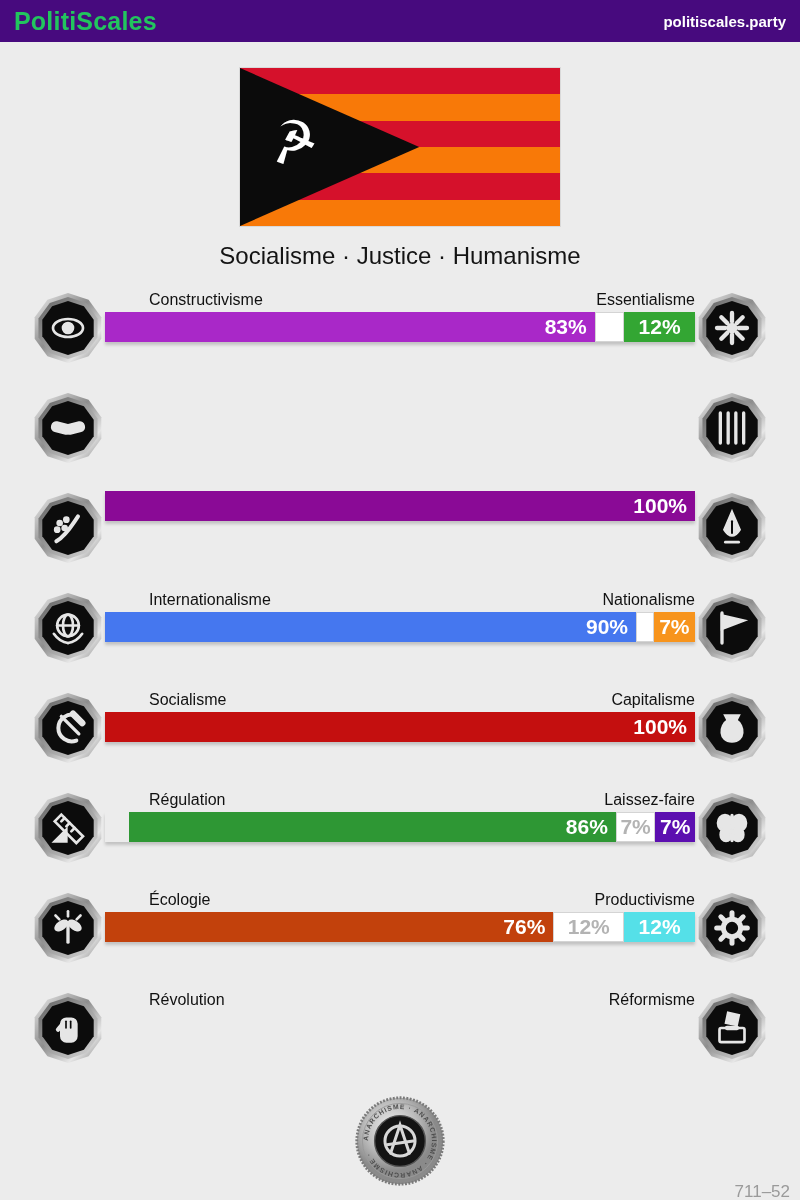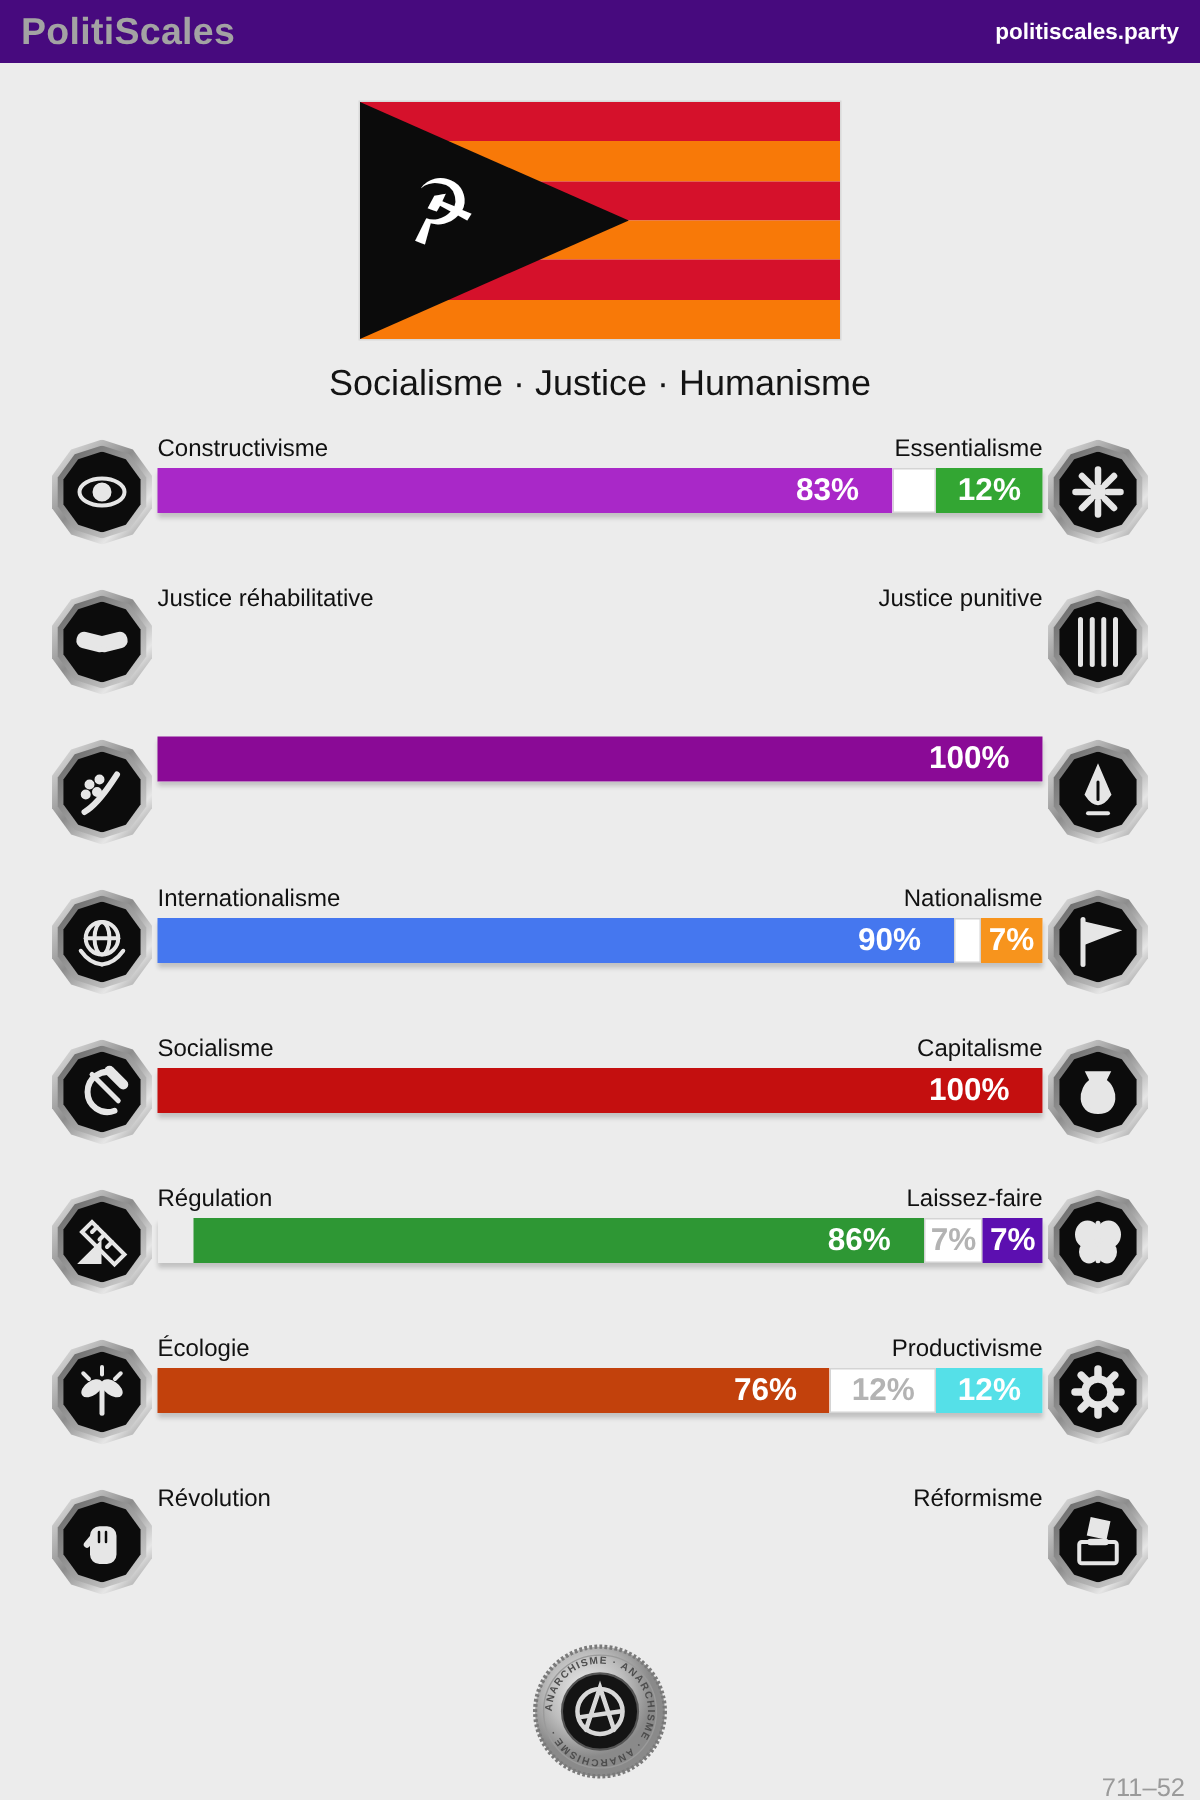--- a/index.html
+++ b/index.html
@@ -1,41 +1,41 @@
 <!DOCTYPE html>
 <html><head>
 <meta charset="utf-8">
 <style>
   html,body{margin:0;padding:0;}
   body{width:800px;height:1200px;background:#ececec;font-family:"Liberation Sans","DejaVu Sans",sans-serif;overflow:hidden;}
   .page{position:relative;width:800px;height:1200px;background:#ececec;}
 
   
   .header{height:42px;background:#470a7e;display:flex;align-items:center;justify-content:space-between;padding:0 14px;box-sizing:border-box;}
-  .header .title{color:#a3a3a3;font-size:25px;font-weight:bold;letter-spacing:.2px;}
+  .header .title{color:#22c55e;font-size:25px;font-weight:bold;letter-spacing:.2px;}
   .header .site{color:#fff;font-size:15px;font-weight:bold;}
 
   
   .flag-wrap{display:flex;justify-content:center;margin-top:26px;}
   .flag{position:relative;width:320px;height:158px;overflow:hidden;box-shadow:0 0 0 1px rgba(0,0,0,.08);}
   .flag .stripes{position:absolute;inset:0;display:flex;flex-direction:column;}
   .flag .stripes div{flex:1;}
   .flag .triangle{position:absolute;left:0;top:0;width:100%;height:100%;clip-path:polygon(0 0,56% 50%,0 100%);background:#0b0b0b;}
   .flag .symbol{position:absolute;left:28px;top:46px;color:#fff;font-size:56px;line-height:56px;transform:rotate(-14deg);font-family:"DejaVu Sans",sans-serif;}
 
   .subtitle{text-align:center;font-size:24px;color:#141414;margin-top:16px;}
 
   
   .axes{position:relative;margin-top:18px;}
   .axis-row{position:relative;height:100px;}
   .bar-area{position:absolute;left:105px;width:590px;top:3px;}
-  .labels{display:flex;justify-content:space-between;font-size:16px;color:#111;height:21px;align-items:flex-end;padding-bottom:3px;box-sizing:border-box;}
+  .labels{display:flex;justify-content:space-between;font-size:16px;color:#111;height:21px;align-items:flex-end;padding-bottom:3px;box-sizing:border-box;margin-left:44px;}
   .bar{display:flex;height:30px;box-shadow:0 3px 3px rgba(0,0,0,.18);}
   .seg{height:30px;line-height:30px;font-size:21px;font-weight:bold;color:#fff;white-space:nowrap;overflow:hidden;box-sizing:border-box;}
-  .seg-left{text-align:right;padding-right:22px;}
+  .seg-left{text-align:right;padding-right:8px;}
   .seg-neutral{background:#fff;text-align:center;color:#b3b3b3;box-shadow:inset 0 0 0 1px #d4d4d4;}
   .seg-right{text-align:center;}
 
   
   .badge{position:absolute;top:5px;width:70px;height:70px;
     clip-path:polygon(50% 0%,79.4% 9.5%,97.6% 34.5%,97.6% 65.5%,79.4% 90.5%,50% 100%,20.6% 90.5%,2.4% 65.5%,2.4% 34.5%,20.6% 9.5%);
     background:linear-gradient(135deg,#f2f2f2 0%,#8d8d8d 45%,#e6e6e6 75%,#777 100%);}
   .badge-left{left:33px;}
   .badge-right{right:33px;}
   .badge-mid{position:absolute;inset:4px;
@@ -124,24 +124,20 @@
     <div class="badge badge-left">
       <div class="badge-mid"></div>
       <div class="badge-core core-left">
             <svg viewBox="0 0 24 24" fill="none" stroke="#e6e6e6" stroke-width="1.6" stroke-linecap="round">
               <rect x="2.5" y="9.5" width="11" height="5" rx="2.2" fill="#e6e6e6" transform="rotate(14 8 12)"></rect>
               <rect x="10.5" y="9.5" width="11" height="5" rx="2.2" fill="#e6e6e6" transform="rotate(-14 16 12)"></rect>
             </svg>
           </div>
     </div>
     <div class="bar-area">
-      <div class="labels">
-        <span class="label-left">Justice réhabilitative</span>
-        <span class="label-right">Justice punitive</span>
-      </div>
     </div>
     <div class="badge badge-right">
       <div class="badge-mid"></div>
       <div class="badge-core core-right">
             <svg viewBox="0 0 24 24" fill="none" stroke="#e6e6e6" stroke-width="1.6" stroke-linecap="round">
               <g stroke-width="2">
                 <line x1="5" y1="3" x2="5" y2="21"></line>
                 <line x1="9.7" y1="3" x2="9.7" y2="21"></line>
                 <line x1="14.3" y1="3" x2="14.3" y2="21"></line>
                 <line x1="19" y1="3" x2="19" y2="21"></line>

